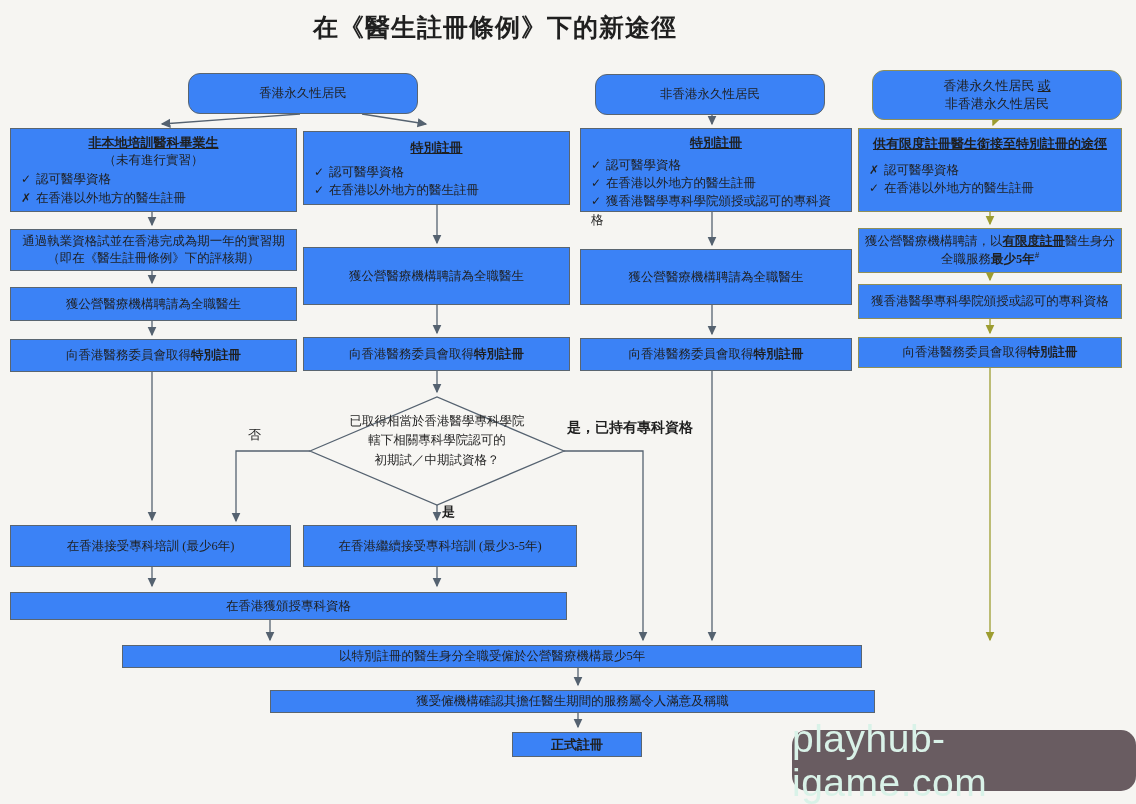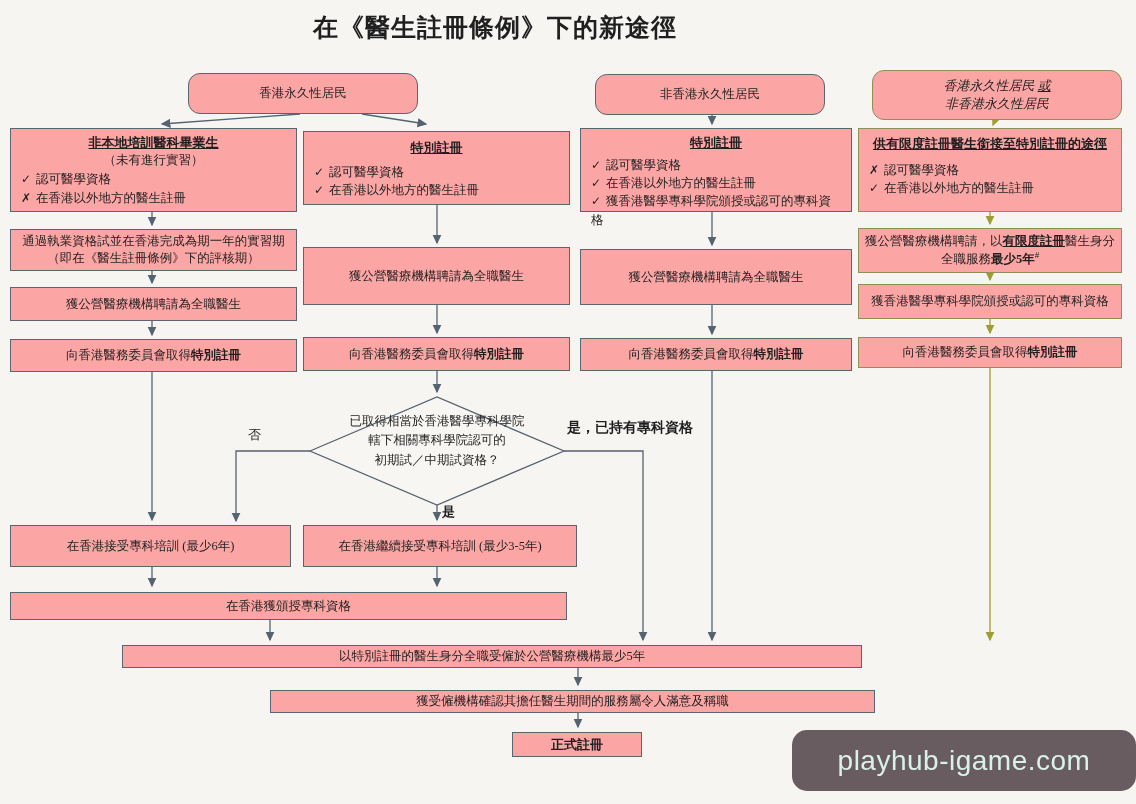--- a/index.html
+++ b/index.html
@@ -5,21 +5,21 @@
   html,body{margin:0;padding:0;background:#e9e8e6;}
   .page{
     position:relative;width:1136px;height:804px;overflow:hidden;
     background:#f6f5f2;
     font-family:"Liberation Serif","DejaVu Serif",serif;
     color:#1f1f1f;
   }
   svg.wires{position:absolute;left:0;top:0;z-index:1;}
   .box{
     position:absolute;box-sizing:border-box;z-index:2;
-    border:1.4px solid #5a6570;background:#fca5a5;
+    border:1.4px solid #5a6570;background:#3b82f6;
     display:flex;flex-direction:column;align-items:center;justify-content:center;
     text-align:center;font-size:12.5px;line-height:1.35;
   }
   .olive{border-color:#8f8f58;}
   .rounded{border-radius:12px;}
   .hdr{font-weight:bold;text-decoration:underline;font-size:13px;}
   .sub{font-size:12.5px;}
   .reqlist{width:100%;padding:2px 8px 0 10px;box-sizing:border-box;text-align:left;}
   .req{display:block;font-size:12.5px;line-height:1.45;}
   .mark{font-family:"DejaVu Sans","Liberation Sans",sans-serif;font-weight:bold;margin-right:5px;font-size:12px;}
@@ -33,21 +33,21 @@
     position:absolute;left:0;top:11px;width:990px;text-align:center;
     font-size:25px;font-weight:bold;z-index:3;letter-spacing:1px;
   }
   .footnote{position:absolute;left:8px;top:763px;font-size:12px;z-index:3;}
   .footnote sup, .supmark{font-size:9px;vertical-align:super;}
   .watermark{
     position:absolute;left:792px;top:730px;width:344px;height:61px;z-index:5;
     background:#695c61;border-radius:15px;
     display:flex;align-items:center;justify-content:center;
     font-family:"Liberation Sans","DejaVu Sans",sans-serif;
-    font-size:28px;color:#d9f2e8;letter-spacing:0.5px;
+    font-size:39px;color:#d9f2e8;letter-spacing:0.5px;
   }
 </style>
 </head>
 <body>
 
 <div class="page">
 
   <svg class="wires" width="1136" height="804">
     <defs>
       <marker id="ad" markerWidth="9" markerHeight="8" refX="6.5" refY="3.5" orient="auto">
@@ -91,21 +91,21 @@
   </svg>
 
   <div class="title">在《醫生註冊條例》下的新途徑</div>
 
   <div class="box rounded" style="left:188px;top:73px;width:230px;height:41px;">
     <span>香港永久性居民</span>
   </div>
   <div class="box rounded" style="left:595px;top:74px;width:230px;height:41px;">
     <span>非香港永久性居民</span>
   </div>
-  <div class="box rounded olive" style="left:872px;top:70px;width:250px;height:50px;font-size:13px;font-style:italic;">
+  <div class="box rounded olive" style="left:872px;top:70px;width:250px;height:50px;font-size:13px;">
     <div><span>香港永久性居民</span> <span class="u">或</span></div>
     <div>非香港永久性居民</div>
   </div>
 
   <div class="box" style="left:10px;top:128px;width:287px;height:84px;justify-content:flex-start;padding-top:5px;">
     <div class="hdr">非本地培訓醫科畢業生</div>
     <div class="sub">（未有進行實習）</div>
     <div class="reqlist">
       <div class="req"><span class="mark">✓</span><span>認可醫學資格</span></div>
       <div class="req"><span class="mark">✗</span><span>在香港以外地方的醫生註冊</span></div>

